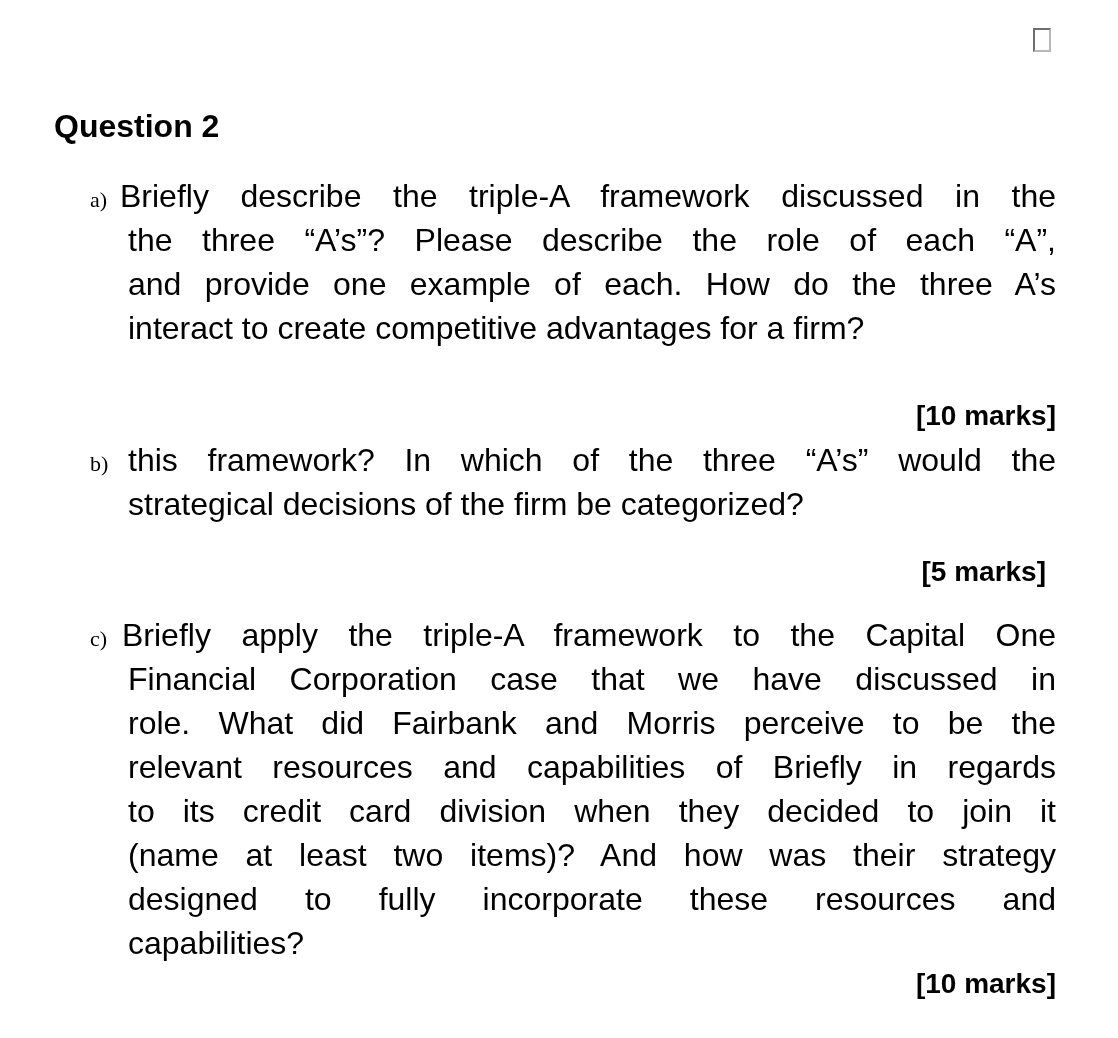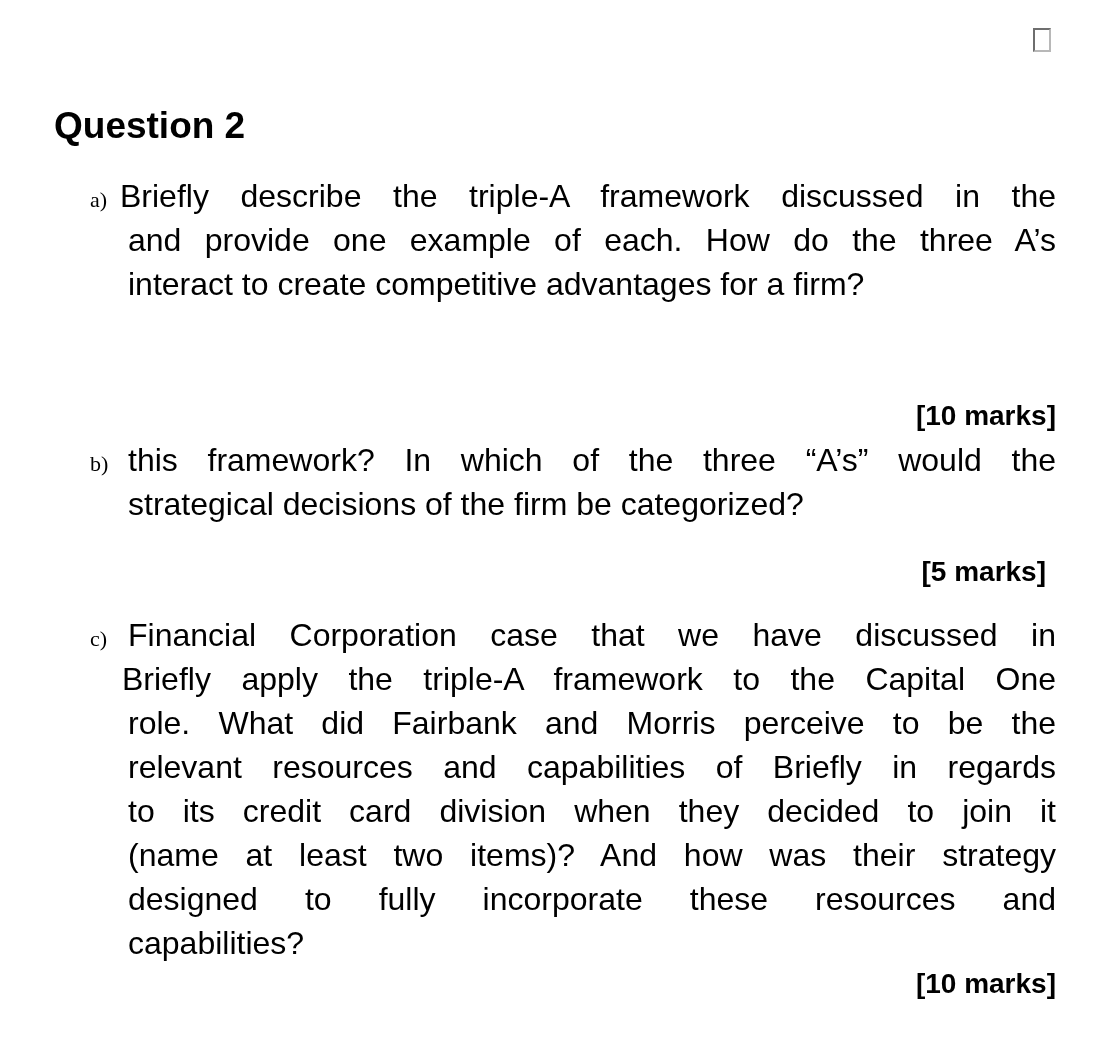--- a/index.html
+++ b/index.html
@@ -1,50 +1,51 @@
 <!DOCTYPE html>
 <html><head>
 <meta charset="utf-8">
 <style>
   html, body { margin: 0; padding: 0; background: #ffffff; }
   body { width: 1118px; height: 1038px; position: relative; overflow: hidden; font-family: "Liberation Sans", sans-serif; color: #000; }
   .corner-box { position: absolute; left: 1033px; top: 28px; width: 18px; height: 24px; border: 2px solid #6e6e6e; border-right-color: #b8b8b8; border-bottom-color: #b8b8b8; box-sizing: border-box; }
-  .title { position: absolute; left: 54px; top: 106px; font-size: 37px; font-weight: bold; line-height: 40px; }
+  .title { position: absolute; left: 54px; top: 106px; font-size: 32px; font-weight: bold; line-height: 40px; }
   .item { position: absolute; left: 128px; width: 928px; font-size: 32px; line-height: 44px; text-align: justify; }
   .item .line { display: block; text-align: justify; text-align-last: justify; white-space: nowrap; height: 44px; }
   .item .line.last { text-align-last: left; }
   .label { position: absolute; left: -38px; font-family: "Liberation Serif", serif; font-size: 22px; top: 4px; }
   .marks { position: absolute; font-size: 28px; font-weight: bold; line-height: 44px; }
 </style>
 </head>
 <body>
 
 <div class="corner-box"></div>
 
 <div class="title">Question 2</div>
 
 <div class="item" style="top:174px;">
   <span class="label" style="left:-38px;">a)</span>
   <span class="line" style="margin-left:-8px;">Briefly describe the triple-A framework discussed in the</span>
+  <span class="line">the three “A’s”? Please describe the role of each “A”,</span>
   <span class="line">and provide one example of each. How do the three A’s</span>
   <span class="line last">interact to create competitive advantages for a firm?</span>
 </div>
 <div class="marks" style="top:394px; right:62px;">[10 marks]</div>
 
 <div class="item" style="top:438px;">
   <span class="label" style="left:-38px;">b)</span>
   <span class="line">this framework? In which of the three “A’s” would the</span>
   <span class="line last">strategical decisions of the firm be categorized?</span>
 </div>
 <div class="marks" style="top:550px; right:72px;">[5 marks]</div>
 
 <div class="item" style="top:613px;">
   <span class="label" style="left:-38px;">c)</span>
+  <span class="line" style="margin-left:-6px;">Briefly apply the triple-A framework to the Capital One</span>
   <span class="line">Financial Corporation case that we have discussed in</span>
-  <span class="line" style="margin-left:-6px;">Briefly apply the triple-A framework to the Capital One</span>
   <span class="line">role. What did Fairbank and Morris perceive to be the</span>
   <span class="line">relevant resources and capabilities of Briefly in regards</span>
   <span class="line">to its credit card division when they decided to join it</span>
   <span class="line">(name at least two items)? And how was their strategy</span>
   <span class="line">designed to fully incorporate these resources and</span>
   <span class="line last">capabilities?</span>
 </div>
 <div class="marks" style="top:962px; right:62px;">[10 marks]</div>
 
 </body></html>

